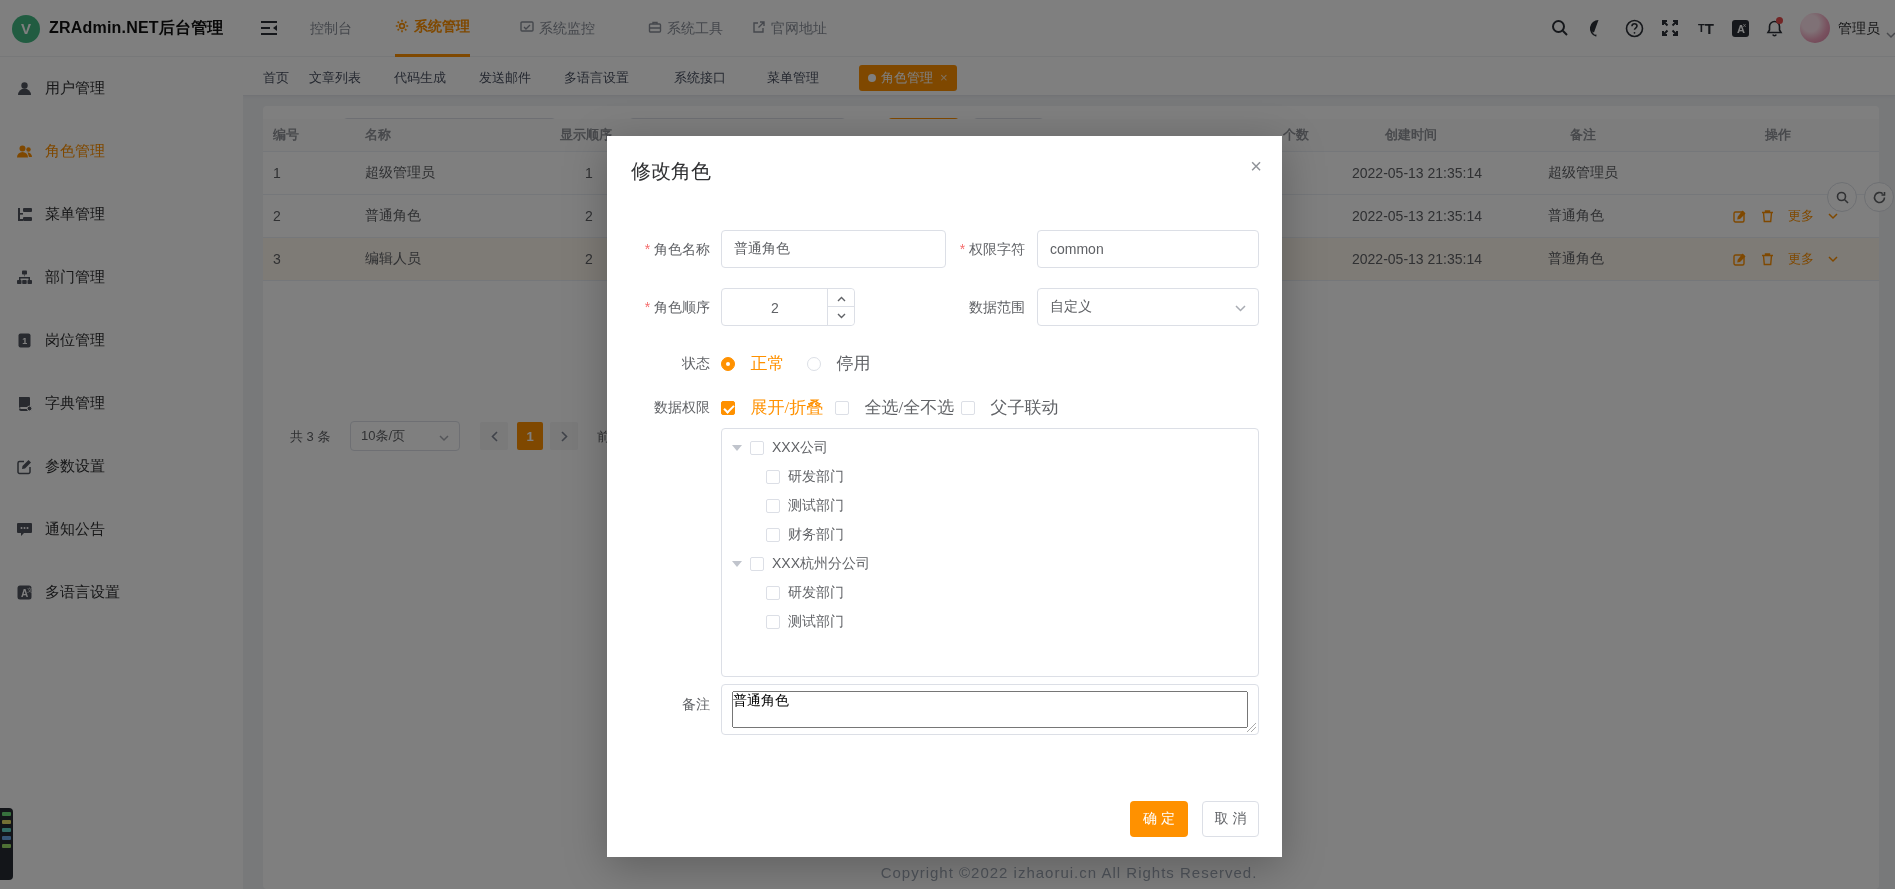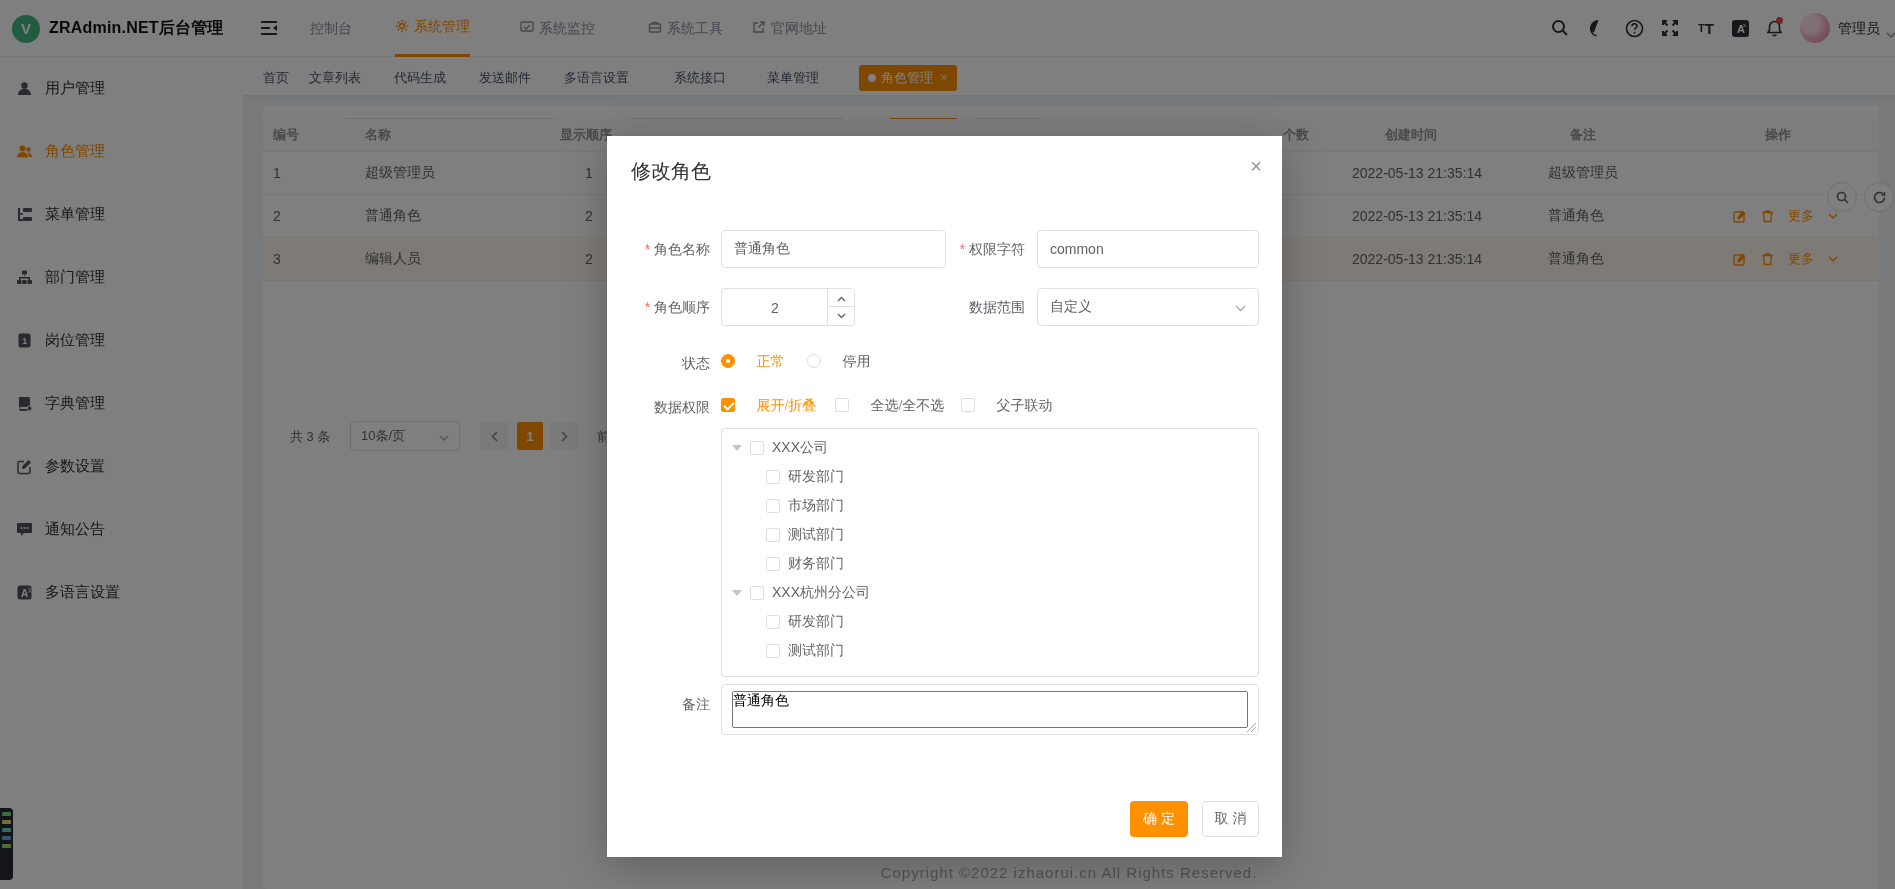--- a/index.html
+++ b/index.html
@@ -125,21 +125,21 @@
   
   .radio { width:14px; height:14px; border-radius:50%; border:1px solid #dcdfe6; background:#fff; position:relative;
     display:inline-block; vertical-align:-2px; cursor:pointer; }
   .radio.checked { background:#ff9100; border-color:#ff9100; }
   .radio.checked::after { content:""; position:absolute; left:4px; top:4px; width:4px; height:4px; border-radius:50%; background:#fff; }
   .cbox { width:14px; height:14px; border-radius:2px; border:1px solid #dcdfe6; background:#fff; display:inline-block;
     vertical-align:-2px; position:relative; cursor:pointer; }
   .cbox.checked { background:#ff9100; border-color:#ff9100; }
   .cbox.checked::after { content:""; position:absolute; left:4px; top:1px; width:4px; height:8px;
     border:solid #fff; border-width:0 2px 2px 0; transform:rotate(45deg); }
-  .opt-label { font-size:14px; color:#606266; margin-left:17px; cursor:pointer;font-family:Liberation Serif, serif; }
+  .opt-label { font-size:17px; color:#606266; margin-left:11px; cursor:pointer;font-family:Liberation Serif, serif; }
   .opt-label.on { color:#ff9100; }
 
   
   #tree { position:absolute; left:114px; top:292px; width:538px; height:249px; border:1px solid #dcdfe6;
     border-radius:4px; overflow:hidden; }
   .tree-row { position:relative; height:29px; display:flex; align-items:center; font-size:14px; color:#606266; cursor:pointer; }
   .tree-row:first-child { margin-top:4px; }
   .tree-caret { width:0; height:0; border-left:5px solid transparent; border-right:5px solid transparent;
     border-top:6px solid #c0c4cc; margin:0 8px 0 10px; }
   .tree-row.child { padding-left:44px;text-align:right; }
@@ -174,21 +174,21 @@
         <line x1="3" y1="5" x2="19" y2="5"></line>
           <line x1="3" y1="11" x2="12" y2="11"></line>
           <line x1="3" y1="17" x2="19" y2="17"></line>
         <path d="M19 8 L15 11 L19 14 Z" fill="#2b2f36" stroke="none"></path>
       </svg>
     </div>
 
     <div class="topnav-item dim" style="left:310px;">
       <span>控制台</span>
     </div>
-    <div class="topnav-item active" style="left:395px;">
+    <div class="topnav-item active" style="left:395px;font-weight:bold;">
       <span>
         <svg width="14" height="14" viewBox="0 0 14 14" stroke="#ff9100" fill="none" stroke-width="1.6">
           <circle cx="7" cy="7" r="2.4"></circle>
             <path d="M7 .8v2M7 11.2v2M.8 7h2M11.2 7h2M2.6 2.6l1.4 1.4M10 10l1.4 1.4M11.4 2.6L10 4M4 10l-1.4 1.4"></path>
         </svg>
       </span>
       <span>系统管理</span>
     </div>
     <div class="topnav-item dim" style="left:520px;">
       <span>
@@ -590,24 +590,20 @@
       <span class="tree-caret"></span>
       <span class="cbox"></span>
       <span>XXX公司</span>
     </div>
     <div class="tree-row child">
       <span class="cbox"></span>
       <span>研发部门</span>
     </div>
     <div class="tree-row child">
       <span class="cbox"></span>
-      <span>市场部门</span>
-    </div>
-    <div class="tree-row child">
-      <span class="cbox"></span>
       <span>测试部门</span>
     </div>
     <div class="tree-row child">
       <span class="cbox"></span>
       <span>财务部门</span>
     </div>
     <div class="tree-row">
       <span class="tree-caret"></span>
       <span class="cbox"></span>
       <span>XXX杭州分公司</span>

